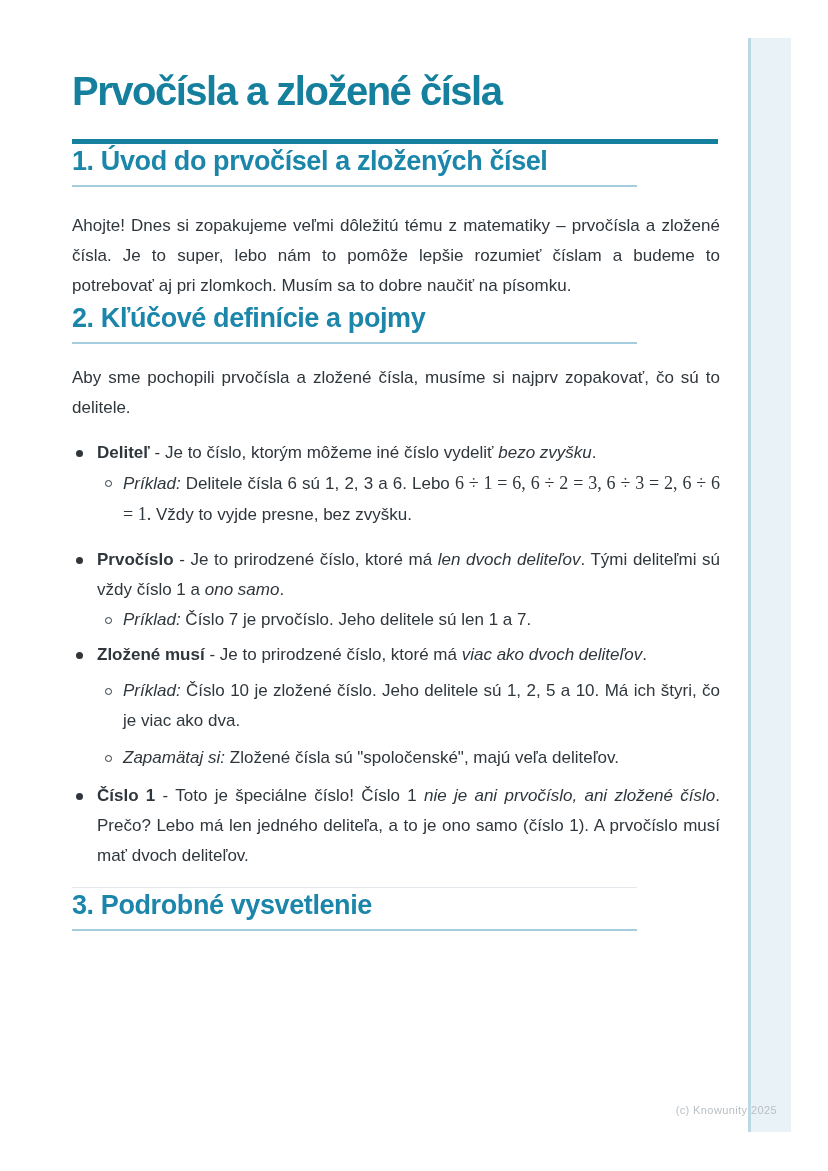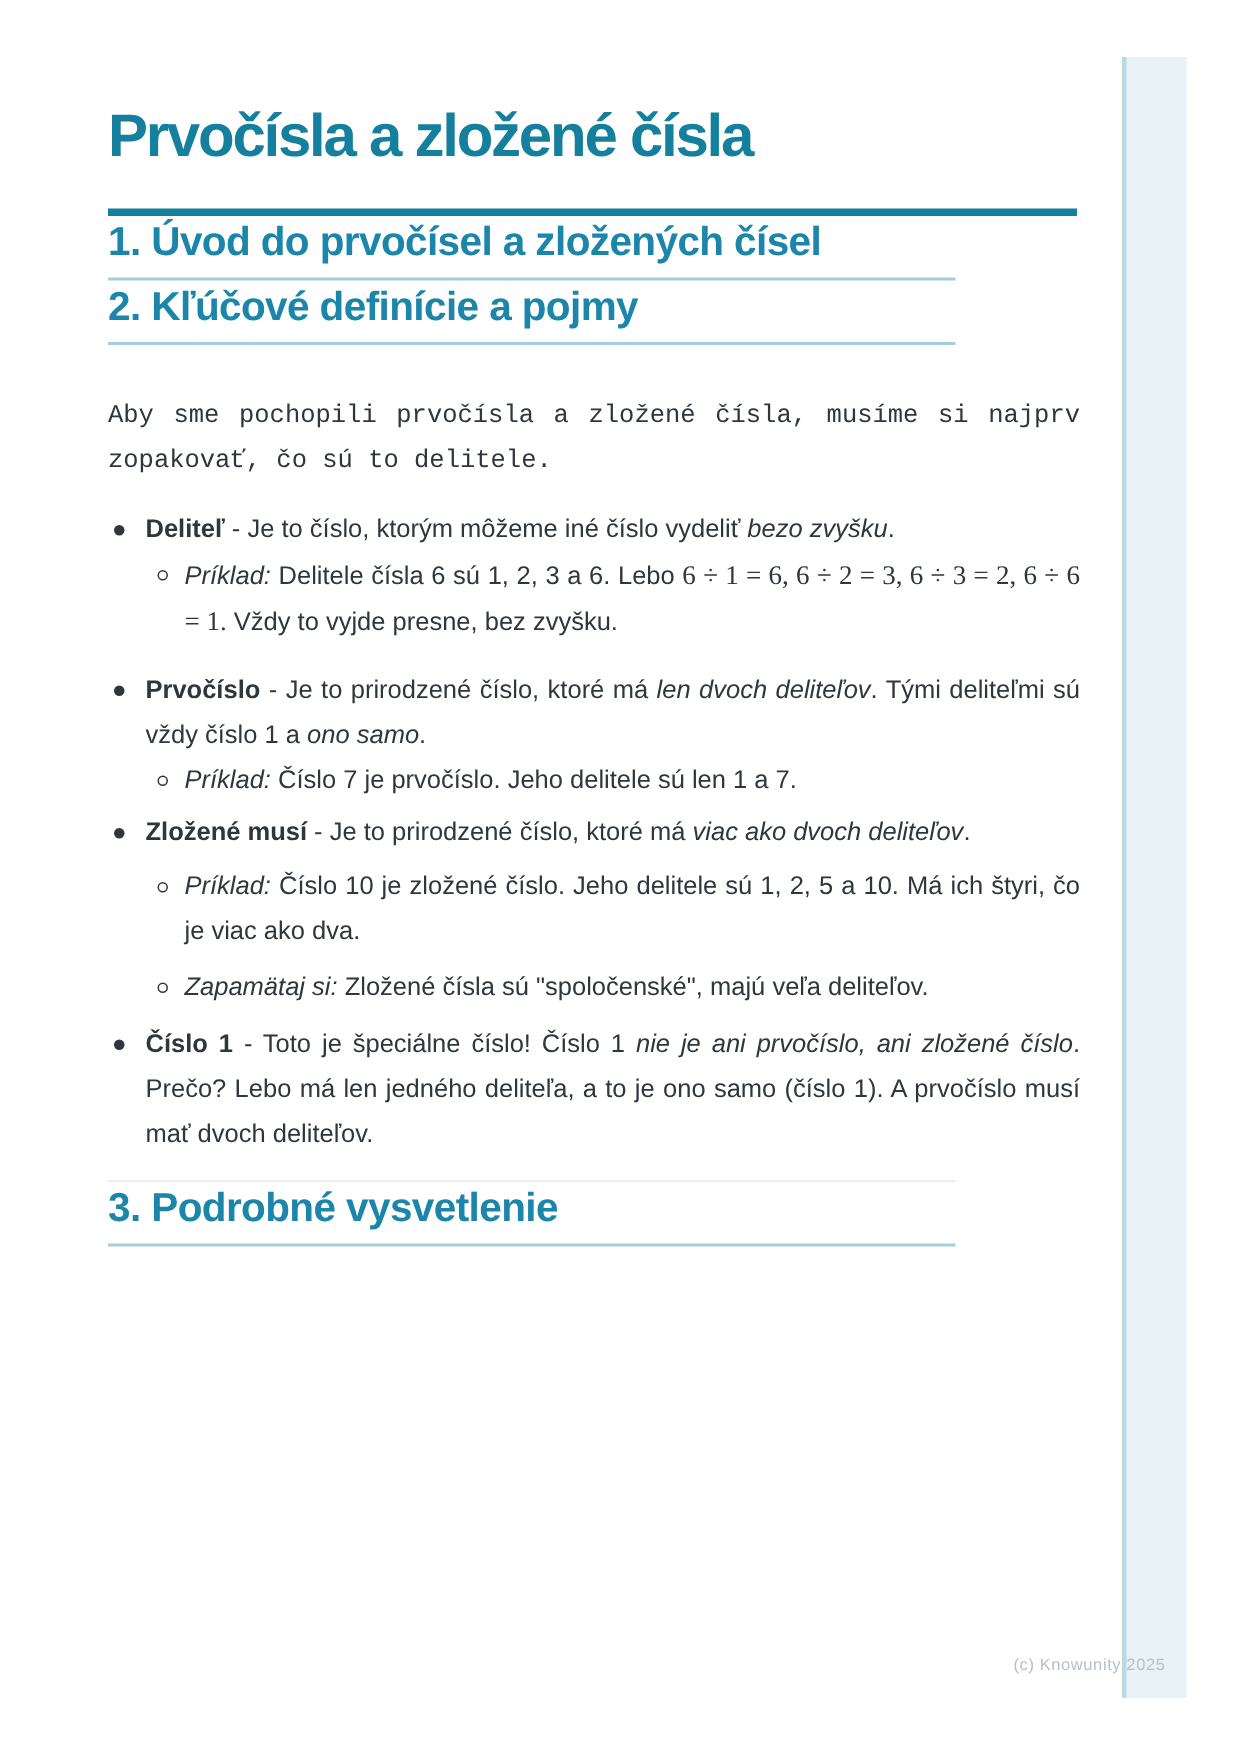--- a/index.html
+++ b/index.html
@@ -59,21 +59,21 @@
     background: #a6cddd;
   }
 
   p, .li-text {
     margin: 0;
     font-size: 17px;
     line-height: 30px;
     text-align: justify;
   }
   .p-intro1 { margin-top: 24px; }
-  .p-intro2 { margin-top: 33px; font-family: Liberation Mono, monospace; }
+  .p-intro2 { margin-top: 19px; }
   .p-transition { margin-top: 3px; text-align: left; }
 
   .li { position: relative; padding-left: 25px; }
   .li .bullet {
     position: absolute; left: 4px; top: 12px;
     width: 7px; height: 7px; border-radius: 50%;
     background: #2f363c;
   }
   .sub { position: relative; margin-left: 26px; padding-left: 25px; }
   .sub .ring {
@@ -121,20 +121,21 @@
   <div class="edge-bar"></div>
 
   <div class="content">
 
     <h1 class="doc-title">Prvočísla a zložené čísla</h1>
     <div class="title-rule"></div>
 
     <h2 class="sec-heading h2-s1">1. Úvod do prvočísel a zložených čísel</h2>
     <div class="sec-rule"></div>
 
+    <p class="p-intro1">Ahojte! Dnes si zopakujeme veľmi dôležitú tému z matematiky – prvočísla a zložené čísla. Je to super, lebo nám to pomôže lepšie rozumieť číslam a budeme to potrebovať aj pri zlomkoch. Musím sa to dobre naučiť na písomku.</p>
 
     <h2 class="sec-heading h2-s2">2. Kľúčové definície a pojmy</h2>
     <div class="sec-rule"></div>
 
     <p class="p-intro2">Aby sme pochopili prvočísla a zložené čísla, musíme si najprv zopakovať, čo sú to delitele.</p>
 
     <div class="li mt15">
       <span class="bullet"></span>
       <div class="li-text"><span class="term">Deliteľ</span><span> - </span><span>Je to číslo, ktorým môžeme iné číslo vydeliť </span><span class="em">bezo zvyšku</span><span>.</span></div>
     </div>

